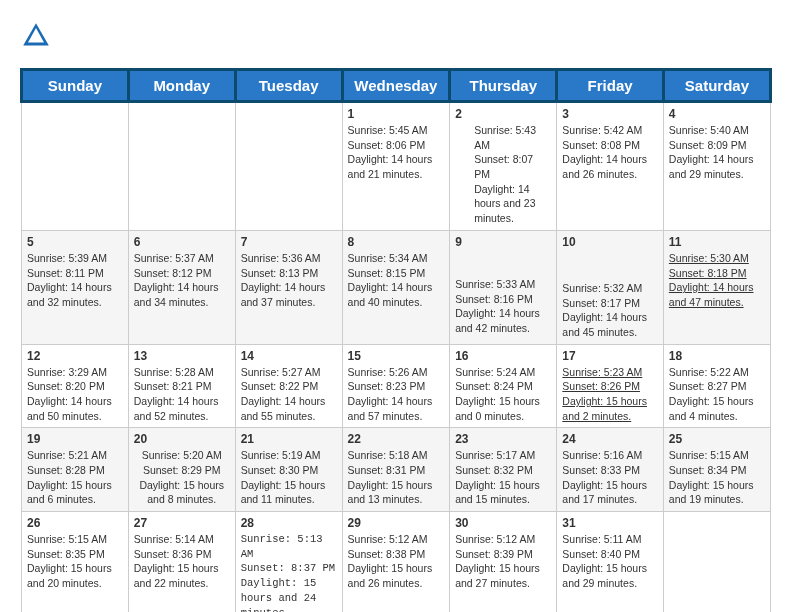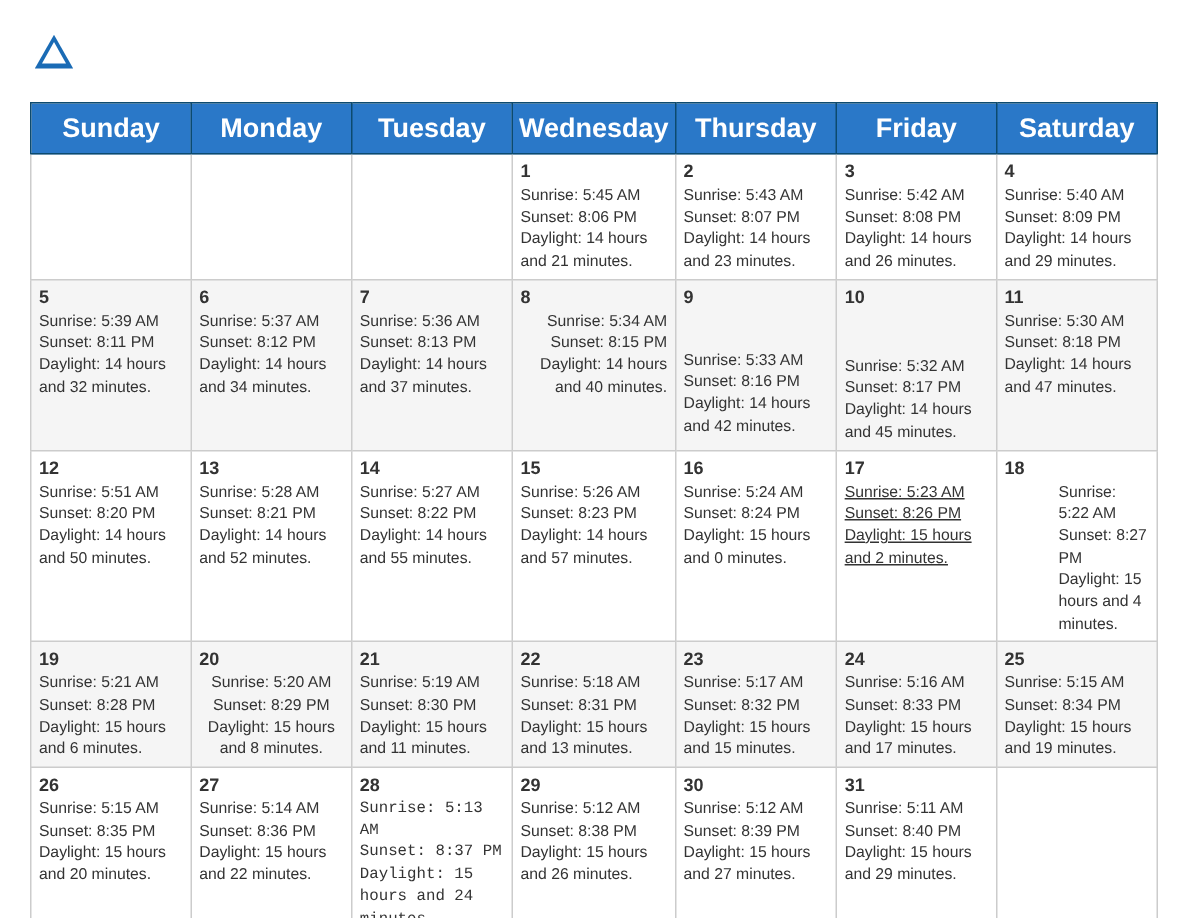--- a/index.html
+++ b/index.html
@@ -54,22 +54,22 @@
     }
     .calendar {
       width: 100%;
       border-collapse: collapse;
     }
     .calendar th {
       background-color: #2a78c8;
       color: #fff;
       text-align: center;
       padding: 6px 4px;
-      font-size: 18px;
-      border: 1px solid #0c4a6e;
+      font-size: 15px;
+      border: 3px solid #0c4a6e;
     }
     .calendar td {
       border: 1px solid #ccc;
       vertical-align: top;
       padding: 4px 5px;
       width: 108px;
       min-height: 80px;
       font-size: 10.5px;
       color: #333;
       background: #fff;
@@ -128,21 +128,21 @@
         <td class="empty-cell"></td>
         <td class="empty-cell"></td>
         <td>
           <span class="day-number">1</span>
           <div class="cell-info" style="white-space: pre-line;">Sunrise: 5:45 AM
 Sunset: 8:06 PM
 Daylight: 14 hours and 21 minutes.</div>
         </td>
         <td>
           <span class="day-number">2</span>
-          <div class="cell-info" style="white-space: pre-line;">Sunrise: 5:43 AM
+          <div class="cell-info" style="white-space: pre-line; margin-left: 19px;">Sunrise: 5:43 AM
 Sunset: 8:07 PM
 Daylight: 14 hours and 23 minutes.</div>
         </td>
         <td>
           <span class="day-number">3</span>
           <div class="cell-info" style="white-space: pre-line;">Sunrise: 5:42 AM
 Sunset: 8:08 PM
 Daylight: 14 hours and 26 minutes.</div>
         </td>
         <td>
@@ -166,47 +166,47 @@
 Daylight: 14 hours and 34 minutes.</div>
         </td>
         <td>
           <span class="day-number">7</span>
           <div class="cell-info" style="white-space: pre-line;">Sunrise: 5:36 AM
 Sunset: 8:13 PM
 Daylight: 14 hours and 37 minutes.</div>
         </td>
         <td>
           <span class="day-number">8</span>
-          <div class="cell-info" style="white-space: pre-line; text-align: right;">Sunrise: 5:34 AM
+          <div class="cell-info" style="white-space: pre-line;">Sunrise: 5:34 AM
 Sunset: 8:15 PM
 Daylight: 14 hours and 40 minutes.</div>
         </td>
         <td>
           <span class="day-number">9</span>
           <div class="cell-info" style="white-space: pre-line; margin-top: 28px;">Sunrise: 5:33 AM
 Sunset: 8:16 PM
 Daylight: 14 hours and 42 minutes.</div>
         </td>
         <td>
           <span class="day-number">10</span>
           <div class="cell-info" style="white-space: pre-line; margin-top: 32px;">Sunrise: 5:32 AM
 Sunset: 8:17 PM
 Daylight: 14 hours and 45 minutes.</div>
         </td>
         <td>
           <span class="day-number">11</span>
-          <div class="cell-info" style="white-space: pre-line;">Sunrise: 5:30 AM
+          <div class="cell-info" style="white-space: pre-line; text-decoration: underline;">Sunrise: 5:30 AM
 Sunset: 8:18 PM
 Daylight: 14 hours and 47 minutes.</div>
         </td>
       </tr>
       <tr>
         <td>
           <span class="day-number">12</span>
-          <div class="cell-info" style="white-space: pre-line;">Sunrise: 5:51 AM
+          <div class="cell-info" style="white-space: pre-line;">Sunrise: 3:29 AM
 Sunset: 8:20 PM
 Daylight: 14 hours and 50 minutes.</div>
         </td>
         <td>
           <span class="day-number">13</span>
           <div class="cell-info" style="white-space: pre-line;">Sunrise: 5:28 AM
 Sunset: 8:21 PM
 Daylight: 14 hours and 52 minutes.</div>
         </td>
         <td>
@@ -228,21 +228,21 @@
 Daylight: 15 hours and 0 minutes.</div>
         </td>
         <td>
           <span class="day-number">17</span>
           <div class="cell-info" style="white-space: pre-line; text-decoration: underline;">Sunrise: 5:23 AM
 Sunset: 8:26 PM
 Daylight: 15 hours and 2 minutes.</div>
         </td>
         <td>
           <span class="day-number">18</span>
-          <div class="cell-info" style="white-space: pre-line; margin-left: 36px;">Sunrise: 5:22 AM
+          <div class="cell-info" style="white-space: pre-line;">Sunrise: 5:22 AM
 Sunset: 8:27 PM
 Daylight: 15 hours and 4 minutes.</div>
         </td>
       </tr>
       <tr>
         <td>
           <span class="day-number">19</span>
           <div class="cell-info" style="white-space: pre-line;">Sunrise: 5:21 AM
 Sunset: 8:28 PM
 Daylight: 15 hours and 6 minutes.</div>

